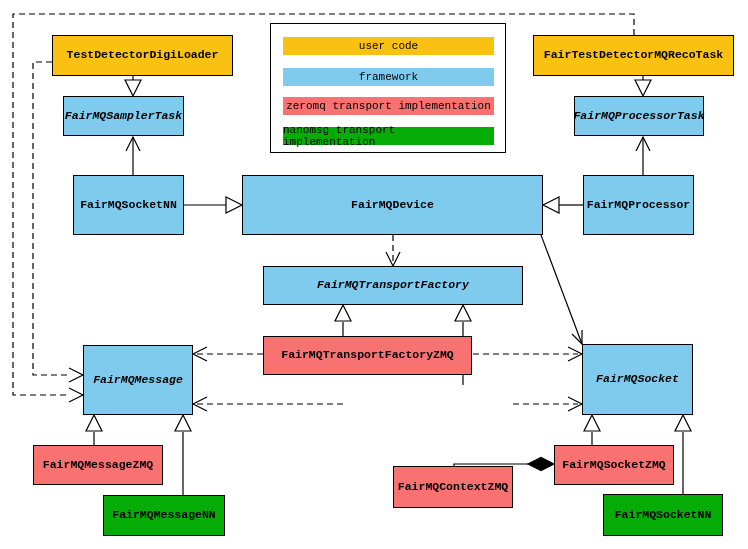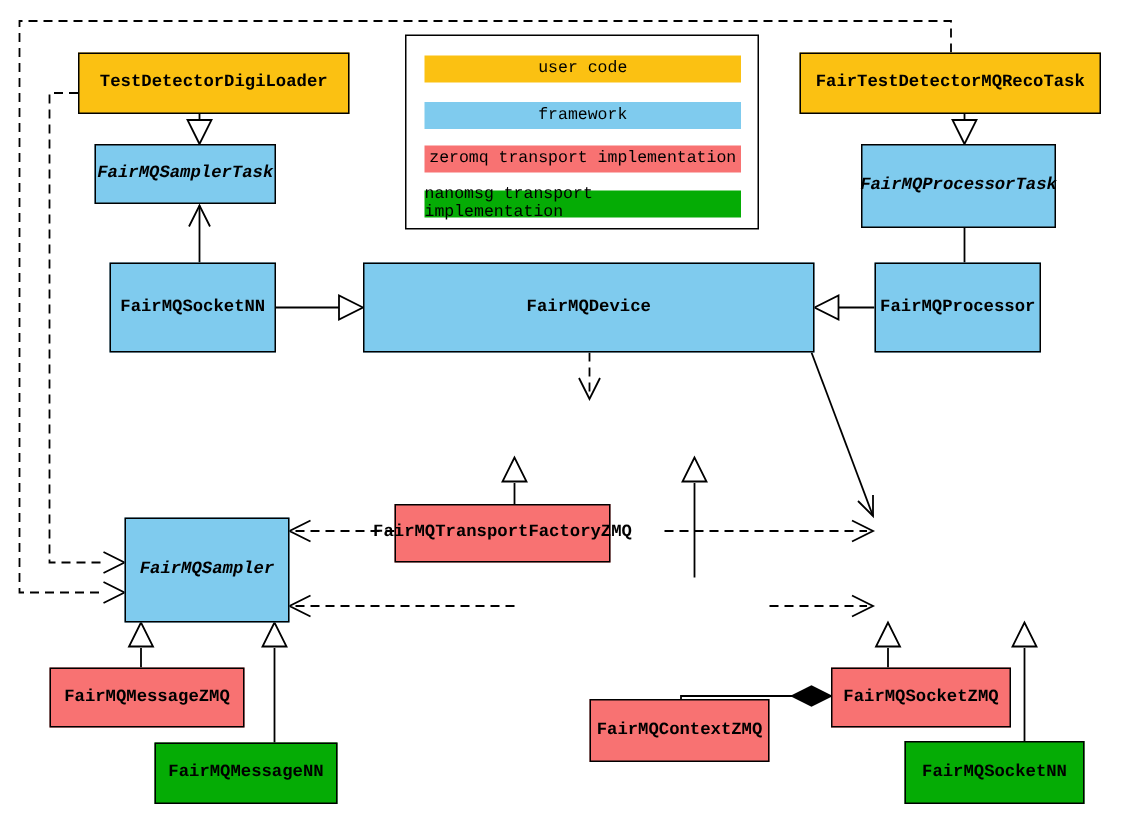--- a/index.html
+++ b/index.html
@@ -156,34 +156,36 @@
     <div class="bar cat-zeromq" style="top:73px">zeromq transport implementation</div>
     <div class="bar cat-nanomsg" style="top:103px">nanomsg transport implementation</div>
   </div>
 
   <div class="node cat-user-code" style="left:52px;top:35px;width:181px;height:41px">TestDetectorDigiLoader</div>
 
   <div class="node cat-user-code" style="left:533px;top:35px;width:201px;height:41px">FairTestDetectorMQRecoTask</div>
 
   <div class="node cat-framework abstract" style="left:63px;top:96px;width:121px;height:40px">FairMQSamplerTask</div>
 
-  <div class="node cat-framework abstract" style="left:574px;top:96px;width:130px;height:56px">FairMQProcessorTask</div>
+  <div class="node cat-framework abstract" style="left:574px;top:96px;width:130px;height:40px">FairMQProcessorTask</div>
 
   <div class="node cat-framework" style="left:73px;top:175px;width:111px;height:60px">FairMQSocketNN</div>
 
   <div class="node cat-framework" style="left:242px;top:175px;width:301px;height:60px">FairMQDevice</div>
 
   <div class="node cat-framework" style="left:583px;top:175px;width:111px;height:60px">FairMQProcessor</div>
 
+  <div class="node cat-framework abstract" style="left:263px;top:266px;width:260px;height:39px">FairMQTransportFactory</div>
 
-  <div class="node cat-zeromq" style="left:263px;top:336px;width:144px;height:39px">FairMQTransportFactoryZMQ</div>
+  <div class="node cat-zeromq" style="left:263px;top:336px;width:209px;height:39px">FairMQTransportFactoryZMQ</div>
 
 
-  <div class="node cat-framework abstract" style="left:83px;top:345px;width:110px;height:70px">FairMQSampler</div>
+  <div class="node cat-framework abstract" style="left:83px;top:345px;width:110px;height:70px">FairMQMessage</div>
 
+  <div class="node cat-framework abstract" style="left:582px;top:344px;width:111px;height:71px">FairMQSocket</div>
 
   <div class="node cat-zeromq" style="left:33px;top:445px;width:130px;height:40px">FairMQMessageZMQ</div>
 
   <div class="node cat-nanomsg" style="left:103px;top:495px;width:122px;height:41px">FairMQMessageNN</div>
 
   <div class="node cat-zeromq" style="left:393px;top:466px;width:120px;height:42px">FairMQContextZMQ</div>
 
   <div class="node cat-zeromq" style="left:554px;top:445px;width:120px;height:40px">FairMQSocketZMQ</div>
 
   <div class="node cat-nanomsg" style="left:603px;top:494px;width:120px;height:42px">FairMQSocketNN</div>

